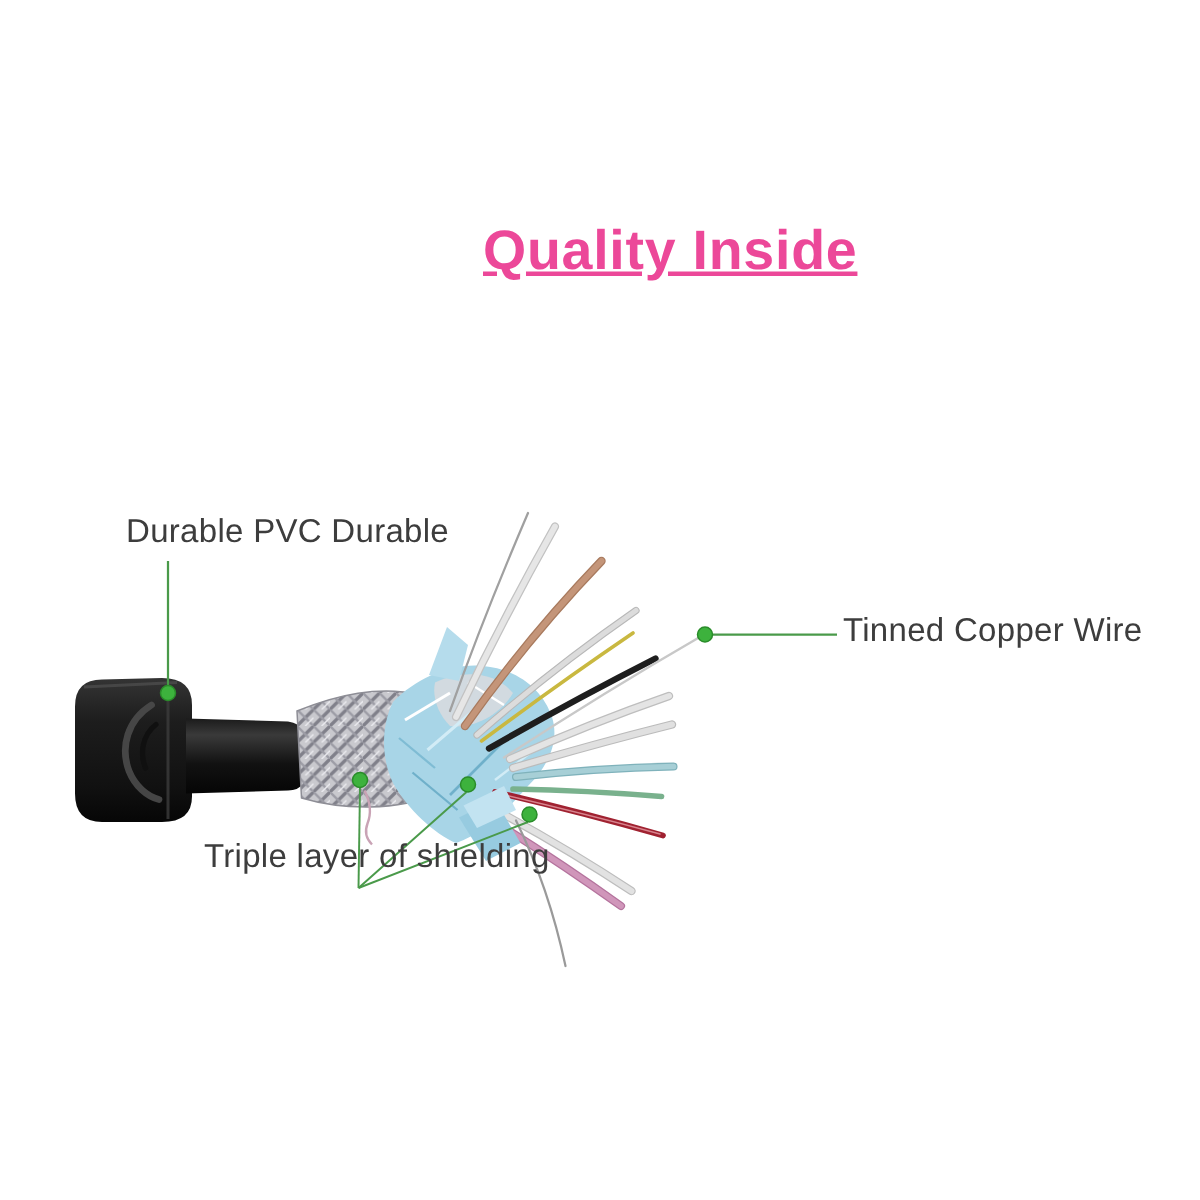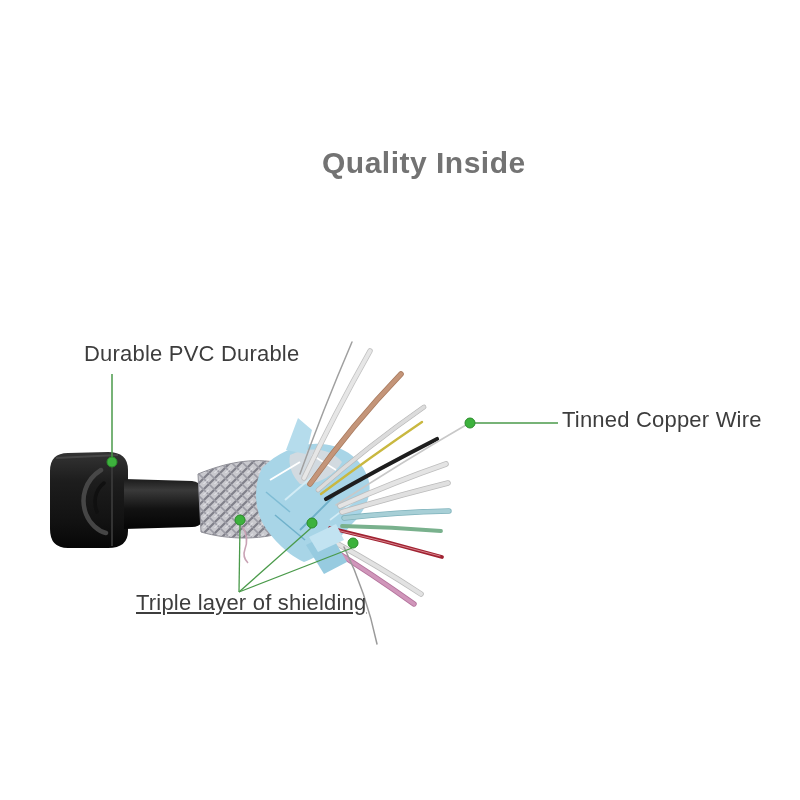--- a/index.html
+++ b/index.html
@@ -3,28 +3,28 @@
 <meta charset="utf-8">
 <style>
   html,body{margin:0;padding:0;}
   body{
     width:800px;height:800px;background:#ffffff;position:relative;overflow:hidden;
     font-family:"Liberation Sans", sans-serif;
   }
   .stage{position:absolute;left:0;top:0;width:800px;height:800px;}
   .page-title{
     position:absolute;left:322px;top:146px;
-    font-size:30px;font-weight:700;color:#737373;letter-spacing:0.5px;white-space:nowrap;
+    font-size:37px;font-weight:700;color:#ec4899;letter-spacing:0.5px;white-space:nowrap;text-decoration:underline;
   }
   .callout-label{
     position:absolute;color:#3d3d3d;font-size:22px;letter-spacing:0.2px;white-space:nowrap;
   }
   .label-pvc{left:84px;top:341px;}
   .label-copper{left:562px;top:407px;text-align:center;}
-  .label-shielding{left:136px;top:590px;text-decoration:underline;}
+  .label-shielding{left:136px;top:558px;}
   svg{display:block;}
 </style>
 </head>
 <body>
 
 <div class="stage">
 
   <svg class="stage" width="800" height="800" viewBox="0 0 800 800">
     <defs>
       <linearGradient id="bootGrad" x1="0" y1="0" x2="0" y2="1">

